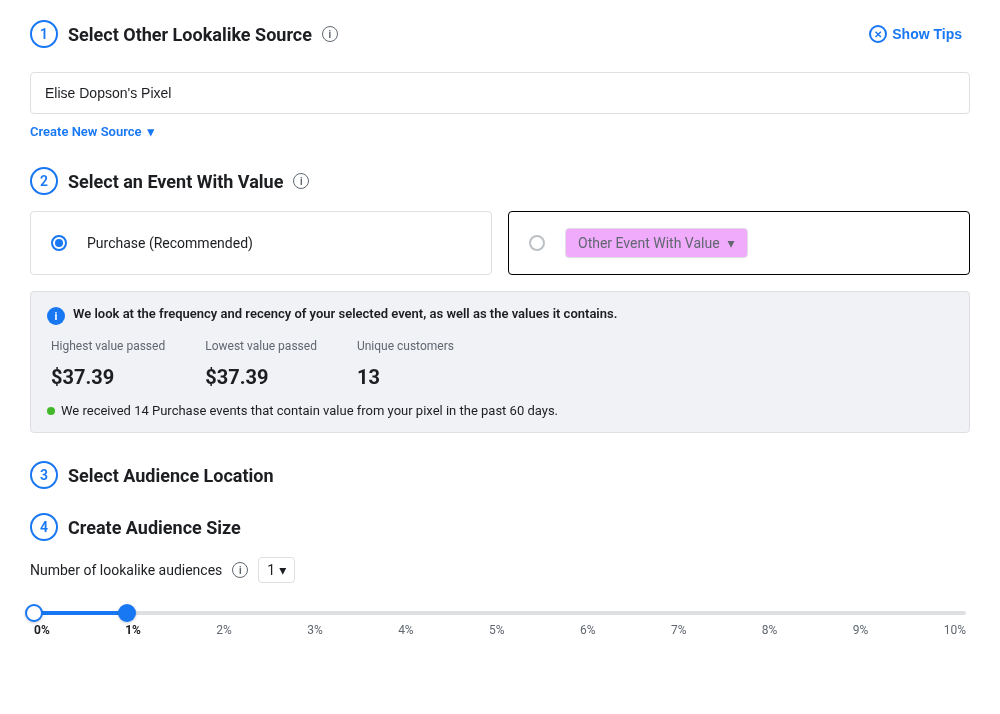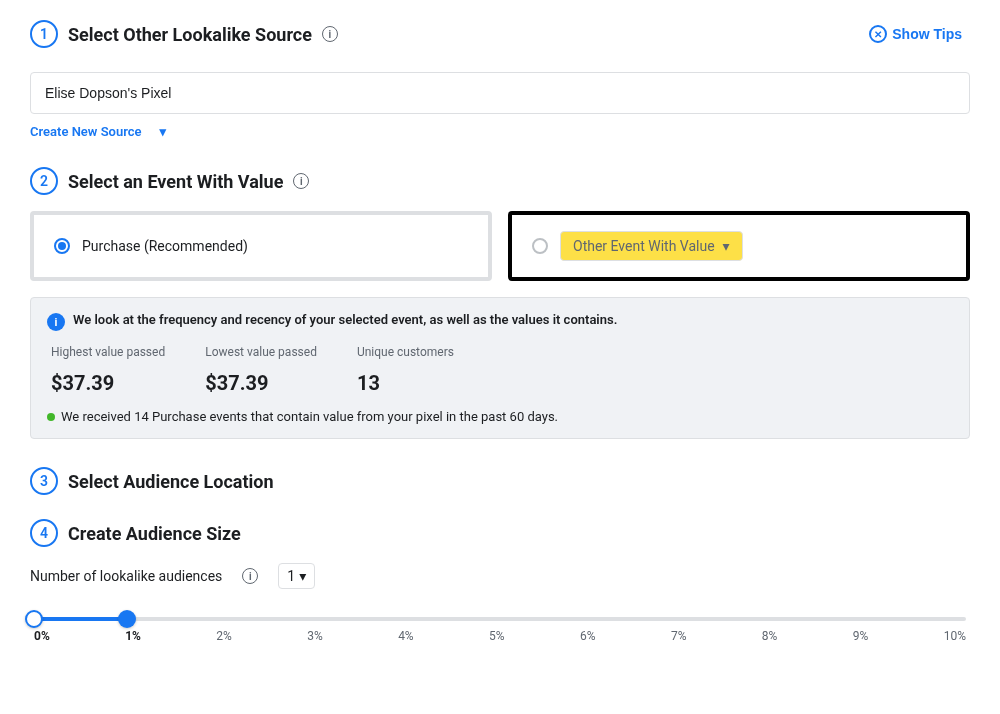--- a/index.html
+++ b/index.html
@@ -85,21 +85,21 @@
       border: 1px solid #dddfe2;
       border-radius: 4px;
       padding: 12px 14px;
       font-size: 14px;
       color: #1c1e21;
       margin-bottom: 10px;
       outline: none;
     }
     .create-new-source {
       display: flex;
-      gap: 18px;
+      gap: 6px;
       color: #1877f2;
       font-size: 13px;
       font-weight: 600;
       cursor: pointer;
       margin-bottom: 28px;
     }
 
     
     .section-block {
       margin-bottom: 24px;
@@ -110,26 +110,26 @@
       gap: 10px;
       margin-bottom: 16px;
     }
     .event-options {
       display: flex;
       gap: 16px;
       margin-bottom: 16px;
     }
     .event-option {
       flex: 1;
-      border: 4px solid #000000;
+      border: 1px solid #000000;
       border-radius: 4px;
       padding: 16px 20px;
       display: flex;
       align-items: center;
-      gap: 12px;
+      gap: 20px;
       cursor: pointer;
     }
     .event-option.selected {
       border-color: #dddfe2;
       background: #fff;
     }
     .radio-btn {
       width: 16px;
       height: 16px;
       border-radius: 50%;
@@ -156,21 +156,21 @@
     .other-event-dropdown {
       display: flex;
       align-items: center;
       gap: 8px;
       border: 1px solid #dddfe2;
       border-radius: 4px;
       padding: 6px 12px;
       color: #606770;
       font-size: 14px;
       cursor: pointer;
-      background: #fde047;
+      background: #f0abfc;
     }
 
     
     .info-box {
       background: #f0f2f5;
       border: 1px solid #dddfe2;
       border-radius: 4px;
       padding: 14px 16px;
       margin-bottom: 28px;
     }
@@ -255,21 +255,21 @@
       font-size: 14px;
       color: #1c1e21;
       font-weight: 600;
       cursor: pointer;
     }
 
     
     .lookalike-row {
       display: flex;
       align-items: center;
-      gap: 20px;
+      gap: 10px;
       margin-bottom: 28px;
     }
     .lookalike-label {
       font-size: 14px;
       color: #1c1e21;
     }
     .number-dropdown {
       display: flex;
       align-items: center;
       gap: 4px;

